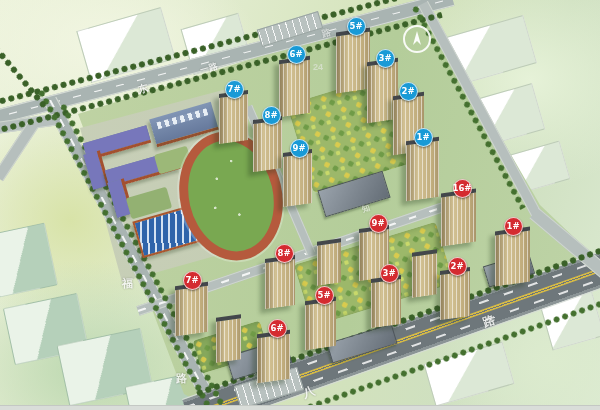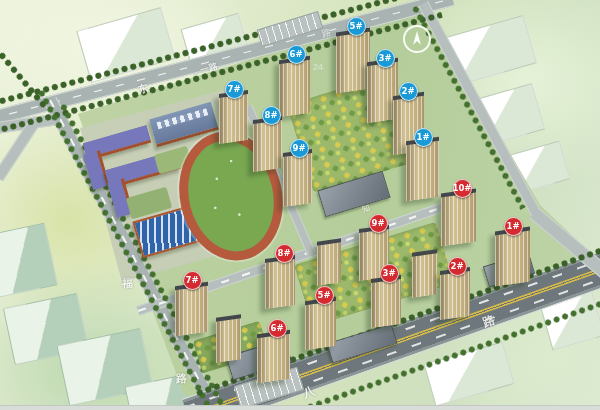--- a/index.html
+++ b/index.html
@@ -194,21 +194,21 @@
     </div>
   <div id="badge-layer">
       <div class="badge" style="left: 346.5px; top: 16.5px; background: rgb(25, 154, 214);">5#</div>
       <div class="badge" style="left: 286.5px; top: 44.5px; background: rgb(25, 154, 214);">6#</div>
       <div class="badge" style="left: 375.5px; top: 48.5px; background: rgb(25, 154, 214);">3#</div>
       <div class="badge" style="left: 224.5px; top: 79.5px; background: rgb(25, 154, 214);">7#</div>
       <div class="badge" style="left: 398.5px; top: 81.5px; background: rgb(25, 154, 214);">2#</div>
       <div class="badge" style="left: 261.5px; top: 105.5px; background: rgb(25, 154, 214);">8#</div>
       <div class="badge" style="left: 413.5px; top: 127.5px; background: rgb(25, 154, 214);">1#</div>
       <div class="badge" style="left: 289.5px; top: 138.5px; background: rgb(25, 154, 214);">9#</div>
-      <div class="badge" style="left: 452.5px; top: 178.5px; background: rgb(212, 43, 48);">10#</div>
+      <div class="badge" style="left: 452.5px; top: 178.5px; background: rgb(212, 43, 48);">16#</div>
       <div class="badge" style="left: 368.5px; top: 213.5px; background: rgb(212, 43, 48);">9#</div>
       <div class="badge" style="left: 503.5px; top: 216.5px; background: rgb(212, 43, 48);">1#</div>
       <div class="badge" style="left: 274.5px; top: 243.5px; background: rgb(212, 43, 48);">8#</div>
       <div class="badge" style="left: 447.5px; top: 256.5px; background: rgb(212, 43, 48);">2#</div>
       <div class="badge" style="left: 379.5px; top: 263.5px; background: rgb(212, 43, 48);">3#</div>
       <div class="badge" style="left: 182.5px; top: 270.5px; background: rgb(212, 43, 48);">7#</div>
       <div class="badge" style="left: 314.5px; top: 285.5px; background: rgb(212, 43, 48);">5#</div>
       <div class="badge" style="left: 267.5px; top: 318.5px; background: rgb(212, 43, 48);">6#</div>
     </div>
 

